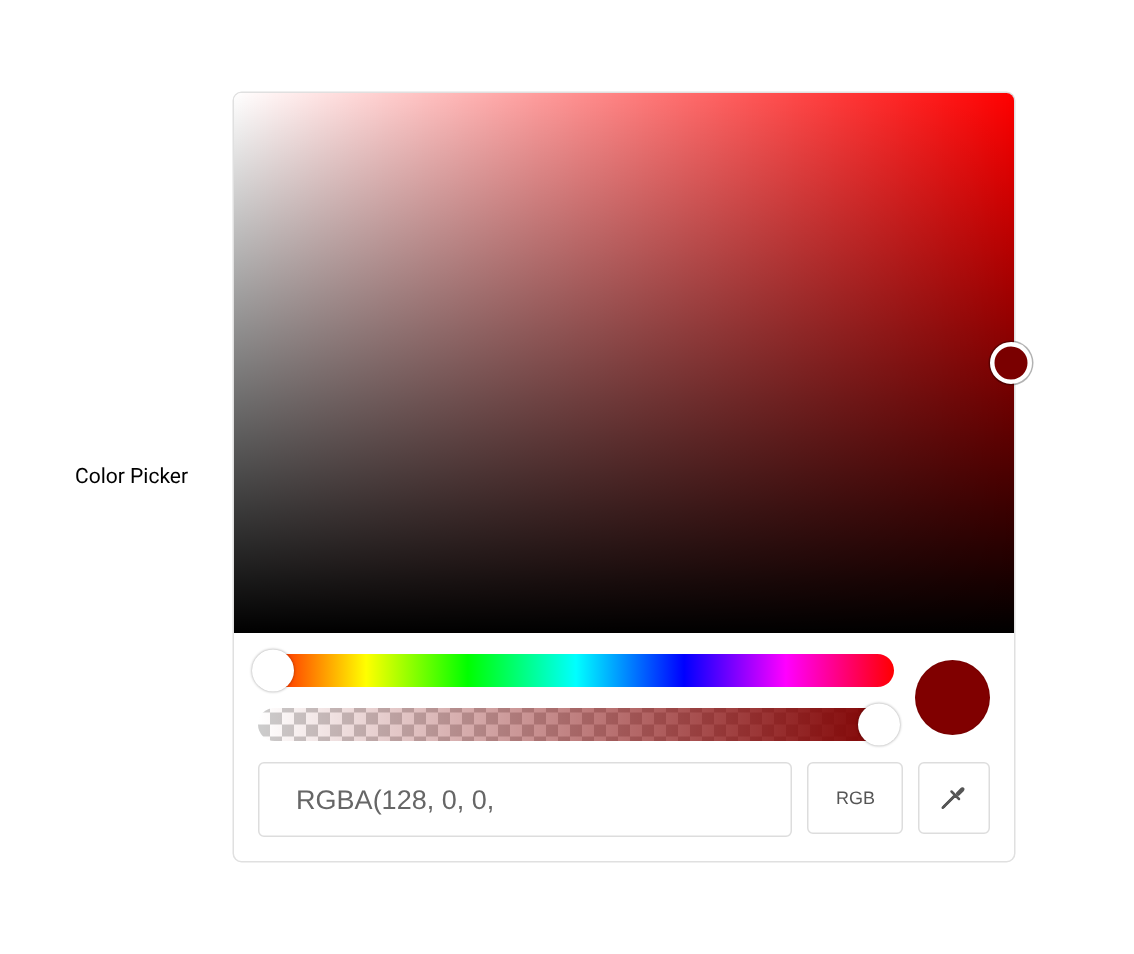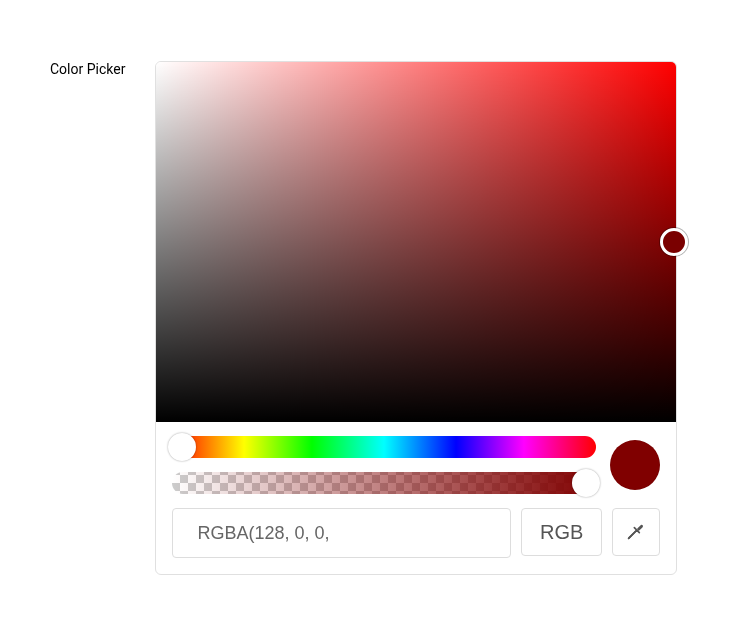--- a/index.html
+++ b/index.html
@@ -7,21 +7,21 @@
       padding: 0;
       font-family: -apple-system, BlinkMacSystemFont, "Segoe UI", Roboto, Arial, sans-serif;
       background: #fff;
       width: 756px;
       height: 636px;
       display: flex;
       align-items: center;
     }
     .container {
       display: flex;
-      align-items: flex-start;
+      align-items: center;
       gap: 30px;
       padding-left: 50px;
     }
     .label {
       font-size: 14px;
       color: #000;
       white-space: nowrap;
     }
     .picker {
       width: 520px;
@@ -118,21 +118,21 @@
       border: 1px solid #ddd;
       border-radius: 4px;
       outline: none;
     }
     .mode-btn {
       display: flex;
       align-items: center;
       justify-content: center;
       height: 48px;
       padding: 0 18px;
-      font-size: 20px;
+      font-size: 12px;
       color: #555;
       border: 1px solid #ddd;
       border-radius: 4px;
       background: #fff;
       cursor: pointer;
     }
     .eyedropper-btn {
       display: flex;
       align-items: center;
       justify-content: center;

